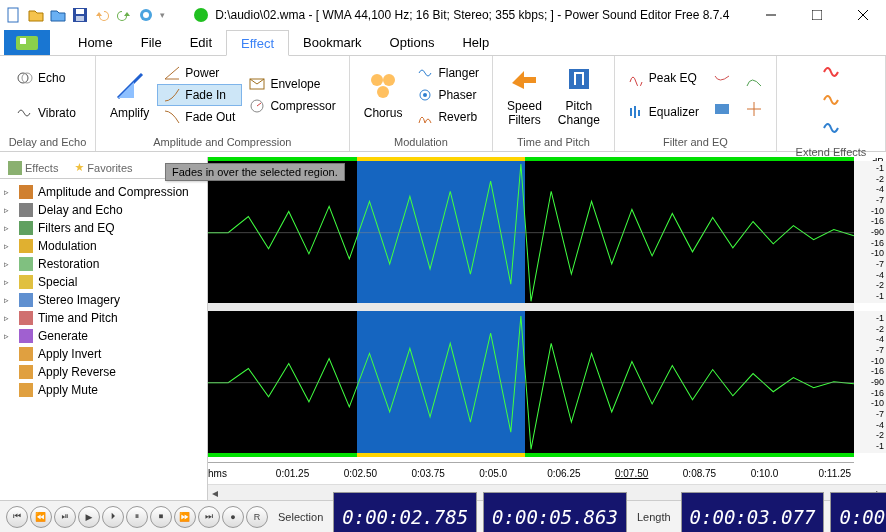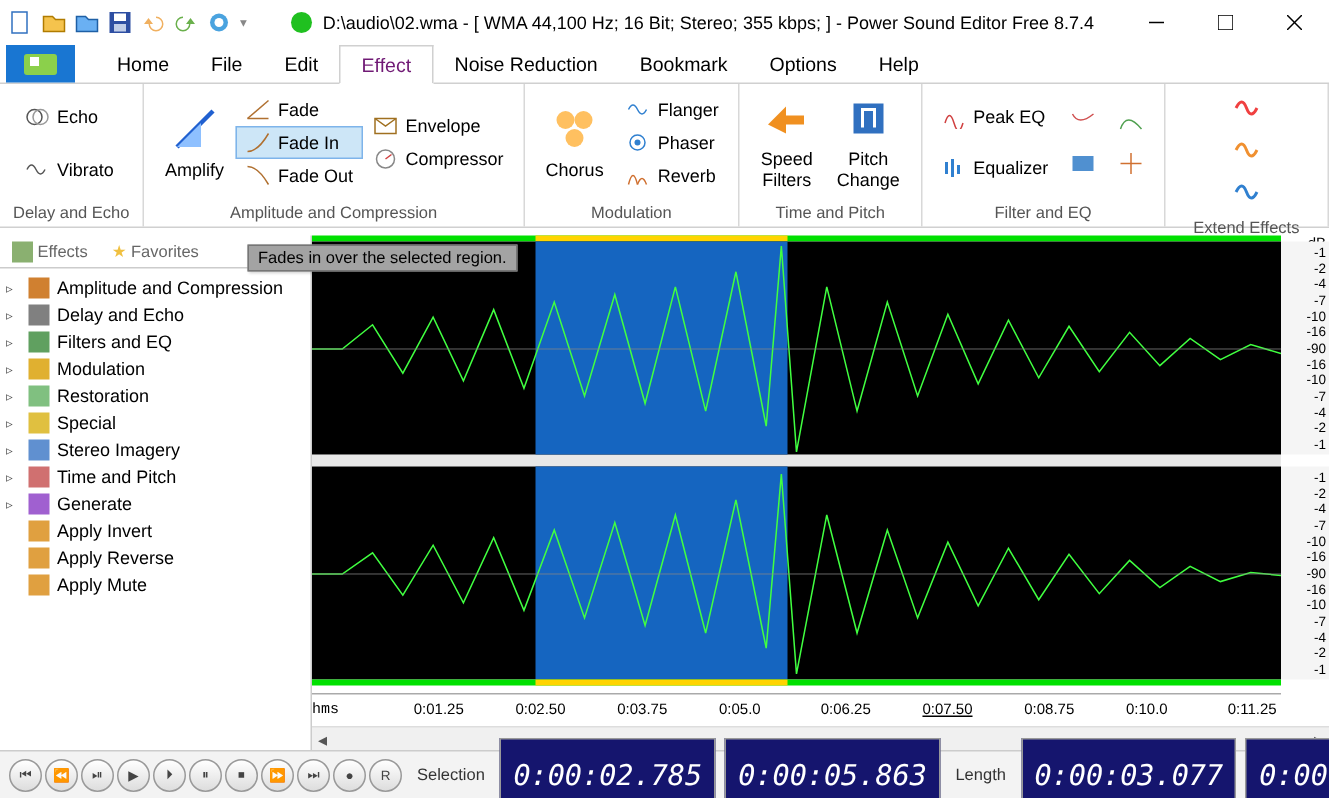--- a/index.html
+++ b/index.html
@@ -11,21 +11,21 @@
   .qat .ic { width: 16px; height: 16px; display: inline-flex; align-items:center; justify-content:center; }
   .titlebar .icon16 { width:16px; height:16px; display:inline-block; }
   .titlebar .titlewrap { flex:1; display:flex; align-items:center; gap:6px; padding-left:4px; color:#000; font-size:12px; white-space:nowrap; overflow:hidden;justify-content:center; }
   .winbtns { display:flex; }
   .winbtn { width:46px; height:30px; display:flex; align-items:center; justify-content:center; }
 
   
   .tabs { height:26px; display:flex; align-items:stretch; border-bottom:1px solid #d0d0d0; padding:0 4px; }
   .tabfile { background:#1976d2; color:#fff; display:flex; align-items:center; justify-content:center; width:46px; margin-right:14px; }
   .tab { padding:0 14px; display:flex; align-items:center; color:#000; font-size:13px; cursor:default; position:relative; }
-  .tab.active { color:#701a75; border:1px solid #d0d0d0; border-bottom:1px solid #fff; background:#fff; margin-bottom:-1px; }
+  .tab.active { color:#3b82f6; border:1px solid #d0d0d0; border-bottom:1px solid #fff; background:#fff; margin-bottom:-1px; }
 
   
   .ribbon { height:96px; display:flex; border-bottom:1px solid #d0d0d0; background:#fff; }
   .group { border-right:1px solid #d8d8d8; display:flex; flex-direction:column; }
   .group-body { flex:1; display:flex; align-items:center; padding:2px 6px; gap:0; }
   .group-label { font-size:11px; color:#555; text-align:center; padding:2px 0 3px; }
   .vstack { display:flex; flex-direction:column; gap:0; }
   .rbtn { display:flex; align-items:center; gap:5px; padding:2px 6px; font-size:12px; cursor:default; border:1px solid transparent; white-space:nowrap; }
   .rbtn.selected { background:#cde6f7; border:1px solid #7eb4ea; }
   .rbtn .ic { width:16px; height:16px; display:inline-flex; align-items:center; justify-content:center; }
@@ -144,21 +144,20 @@
   <div class="tabfile">
       <svg width="26" height="18">
         <rect x="2" y="2" width="22" height="14" rx="2" fill="#8bd04b"></rect>
         <rect x="6" y="4" width="6" height="6" fill="#fff"></rect>
       </svg>
     </div>
   <div class="tab">Home</div>
   <div class="tab">File</div>
   <div class="tab">Edit</div>
   <div class="tab active">Effect</div>
-  <div class="tab">Noise Reduction</div>
   <div class="tab">Bookmark</div>
   <div class="tab">Options</div>
   <div class="tab">Help</div>
 </div>
 
 <div class="ribbon">
   <div class="group" style="width:96px">
     <div class="group-body" style="flex-direction:column;align-items:flex-start;justify-content:center;gap:13px;padding-left:10px">
       <div class="rbtn">
           <span class="ic">
@@ -193,21 +192,21 @@
         <span>Amplify</span>
       </div>
       <div class="vstack">
         <div class="rbtn">
             <span class="ic">
               <svg width="16" height="16">
                 <path d="M1 14 L15 2" stroke="#b07030"></path>
                 <path d="M1 14h14" stroke="#b07030"></path>
               </svg>
             </span>
-            <span>Fade</span>
+            <span>Power</span>
           </div>
         <div class="rbtn selected">
             <span class="ic">
               <svg width="16" height="16">
                 <path d="M1 14 Q8 14 15 2" fill="none" stroke="#b07030"></path>
               </svg>
             </span>
             <span>Fade In</span>
           </div>
         <div class="rbtn">
@@ -561,21 +560,21 @@
       <span>-90</span>
       <span>-16</span>
       <span>-10</span>
       <span>-7</span>
       <span>-4</span>
       <span>-2</span>
       <span>-1</span>
     </div>
 
   <div style="position:absolute;left:0;right:32px;bottom:16px" class="timeaxis" id="timeaxis">
-      <span style="left: 0%; font-family: Liberation Mono, monospace;">hms</span>
+      <span style="left: 0%;">hms</span>
       <span style="left: 10.5%;">0:01.25</span>
       <span style="left: 21%;">0:02.50</span>
       <span style="left: 31.5%;">0:03.75</span>
       <span style="left: 42%;">0:05.0</span>
       <span style="left: 52.5%;">0:06.25</span>
       <span style="left: 63%; text-decoration: underline;">0:07.50</span>
       <span style="left: 73.5%;">0:08.75</span>
       <span style="left: 84%;">0:10.0</span>
       <span style="left: 94.5%;">0:11.25</span>
     </div>

